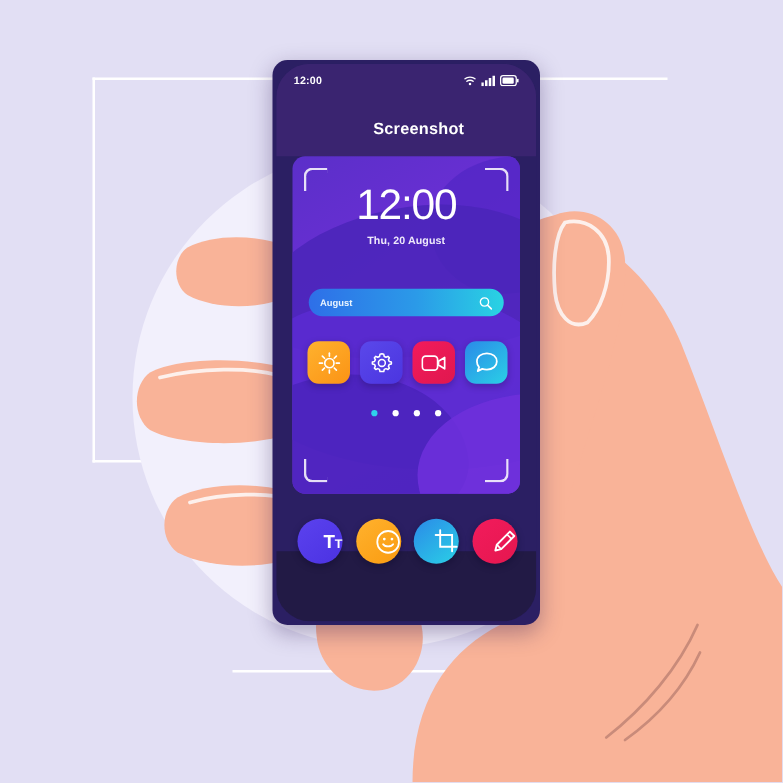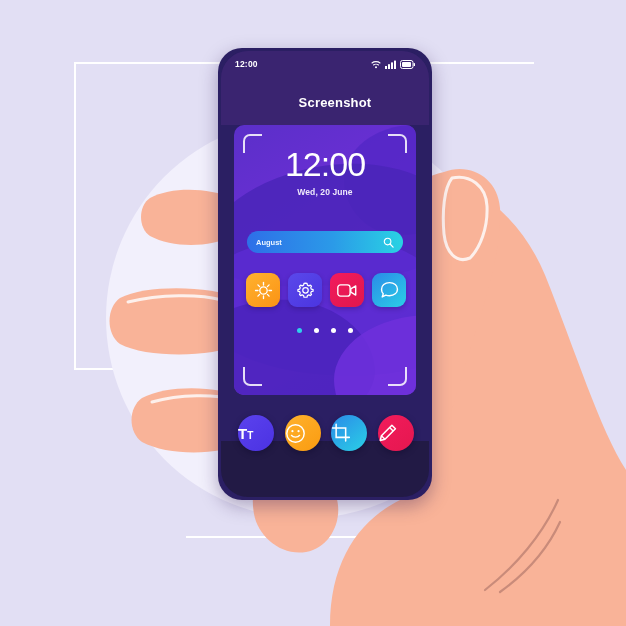--- a/index.html
+++ b/index.html
@@ -20,21 +20,21 @@
     position:absolute;left:106px;top:118px;width:400px;height:400px;border-radius:50%;
     background:#f2f0fc;
   }
 
   
   .hand{position:absolute;left:0;top:0;width:626px;height:626px;}
 
   
   .phone{
     position:absolute;left:218px;top:48px;width:214px;height:452px;
-    border-radius:24px;
+    border-radius:12px;
     background:#2b1f63;
     box-shadow:0 6px 18px rgba(40,20,80,.35);
     overflow:hidden;
     z-index:6;
   }
   .phone-inner{
     position:absolute;left:3px;top:3px;width:208px;height:446px;
     border-radius:27px;background:#2b1f63;overflow:hidden;
   }
 
@@ -119,21 +119,21 @@
   .dot{width:5px;height:5px;border-radius:50%;background:#ffffff;}
   .dot.active{background:#2fd0ec;}
 
   
   .toolbar{
     position:absolute;left:17px;top:364px;width:176px;height:36px;
     display:flex;justify-content:space-between;align-items:center;
   }
   .tool{
     width:36px;height:36px;border-radius:50%;
-    display:flex;align-items:center;justify-content:flex-start;
+    display:flex;align-items:center;justify-content:flex-end;
     box-shadow:0 2px 6px rgba(10,5,35,.35);
   }
   .tl-text{background:linear-gradient(140deg,#5b42ee 0%,#4b32e2 100%);}
   .tl-emoji{background:linear-gradient(140deg,#ffb22e 0%,#fa9b10 100%);}
   .tl-crop{background:linear-gradient(140deg,#2b8ae8 0%,#2ad0e6 100%);}
   .tl-pen{background:linear-gradient(140deg,#f21b5c 0%,#e5174f 100%);}
   .tt-label{color:#ffffff;font-size:15px;font-weight:bold;line-height:1;}
   .tt-label span{font-size:10px;}
 
   .phone-bottom{
@@ -215,21 +215,21 @@
         <div class="wave wave2"></div>
         <div class="wave wave3"></div>
         <div class="wave wave4"></div>
 
         <div class="bracket bk-tl"></div>
         <div class="bracket bk-tr"></div>
         <div class="bracket bk-bl"></div>
         <div class="bracket bk-br"></div>
 
         <div class="clock">12:00</div>
-        <div class="clock-date">Wed, 20 June</div>
+        <div class="clock-date">Thu, 20 August</div>
 
         <div class="searchbar">
           <div class="search-ph">August</div>
           <svg width="11" height="11" viewBox="0 0 12 12">
             <circle cx="5" cy="5" r="3.6" fill="none" stroke="#fff" stroke-width="1.2"></circle>
             <path d="M7.7 7.7 L11 11" stroke="#fff" stroke-width="1.4" stroke-linecap="round"></path>
           </svg>
         </div>
 
         <div class="appgrid">

